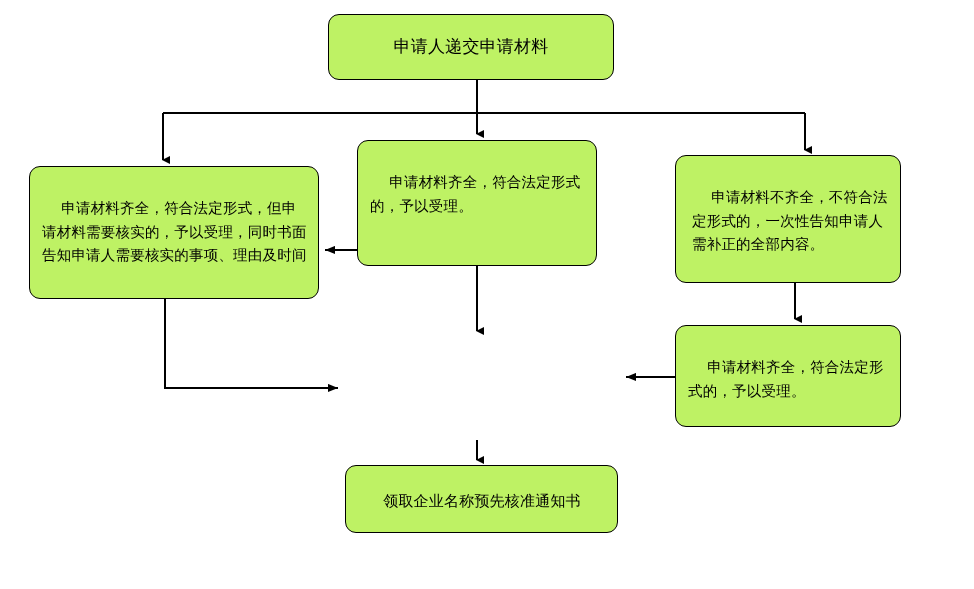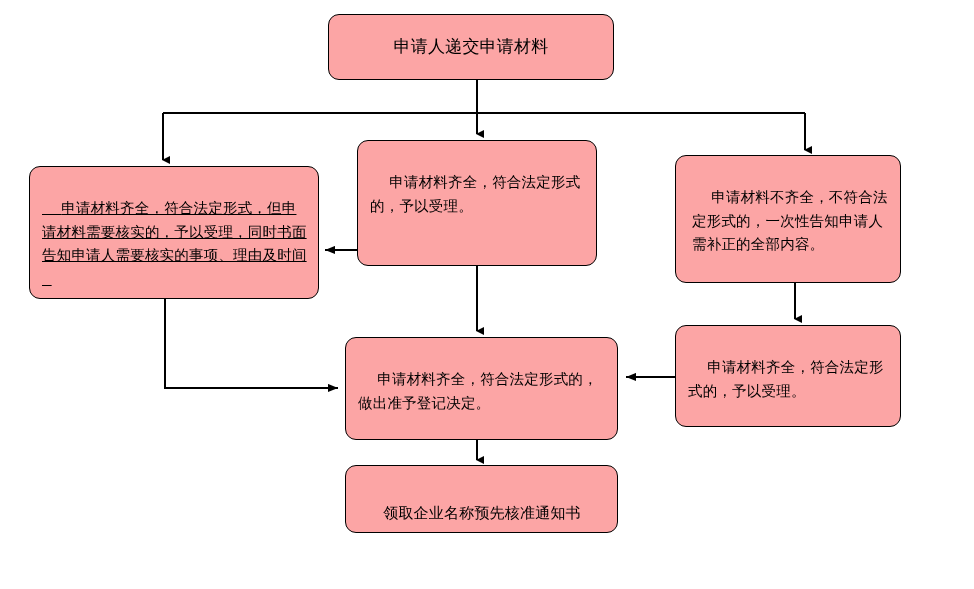--- a/index.html
+++ b/index.html
@@ -23,40 +23,40 @@
     top: 0;
     width: 974px;
     height: 589px;
     pointer-events: none;
   }
   .node {
     position: absolute;
     box-sizing: border-box;
     border: 1px solid #000000;
     border-radius: 11px;
-    background: #fca5a5;
+    background: #bef264;
     color: #000000;
     font-size: 14.5px;
     line-height: 1.62;
     letter-spacing: 0.2px;
     padding: 7px 11px 7px 12px;
     white-space: pre-wrap;
     word-break: break-all;
     z-index: 2;
   }
   .node.top-start {
     display: flex;
     align-items: center;
     justify-content: center;
     font-size: 17px;
     padding: 4px 10px;
   }
   .node.bottom-end {
     display: flex;
-    align-items: flex-end;
+    align-items: center;
     justify-content: center;
     font-size: 15px;
     padding-top: 12px;
   }
 </style>
 </head>
 <body>
 
 <div id="canvas">
 
@@ -92,35 +92,32 @@
       <path d="M675,377 L626,377" marker-end="url(#arrowHead)"></path>
 
       <path d="M477,440 L477,460" marker-end="url(#arrowDown)"></path>
     </g>
   </svg>
 
   <div class="node top-start" style="left:328px; top:14px; width:286px; height:66px;">
     <span>申请人递交申请材料</span>
   </div>
 
-  <div class="node" style="left:29px; top:166px; width:290px; height:133px;text-decoration:underline;">
+  <div class="node" style="left:29px; top:166px; width:290px; height:133px;">
     <span>申请材料齐全，符合法定形式，但申请材料需要核实的，予以受理，同时书面告知申请人需要核实的事项、理由及时间</span>
   </div>
 
   <div class="node" style="left:357px; top:140px; width:240px; height:126px;">
     <span>申请材料齐全，符合法定形式的，予以受理。</span>
   </div>
 
   <div class="node" style="left:675px; top:155px; width:226px; height:128px;padding-left:16px;">
     <span>申请材料不齐全，不符合法定形式的，一次性告知申请人需补正的全部内容。</span>
   </div>
 
-  <div class="node" style="left:345px; top:337px; width:273px; height:103px;">
-    <span>申请材料齐全，符合法定形式的，做出准予登记决定。</span>
-  </div>
 
   <div class="node" style="left:675px; top:325px; width:226px; height:102px;">
     <span>申请材料齐全，符合法定形式的，予以受理。</span>
   </div>
 
   <div class="node bottom-end" style="left:345px; top:465px; width:273px; height:68px;">
     <span>领取企业名称预先核准通知书</span>
   </div>
 
 </div>

